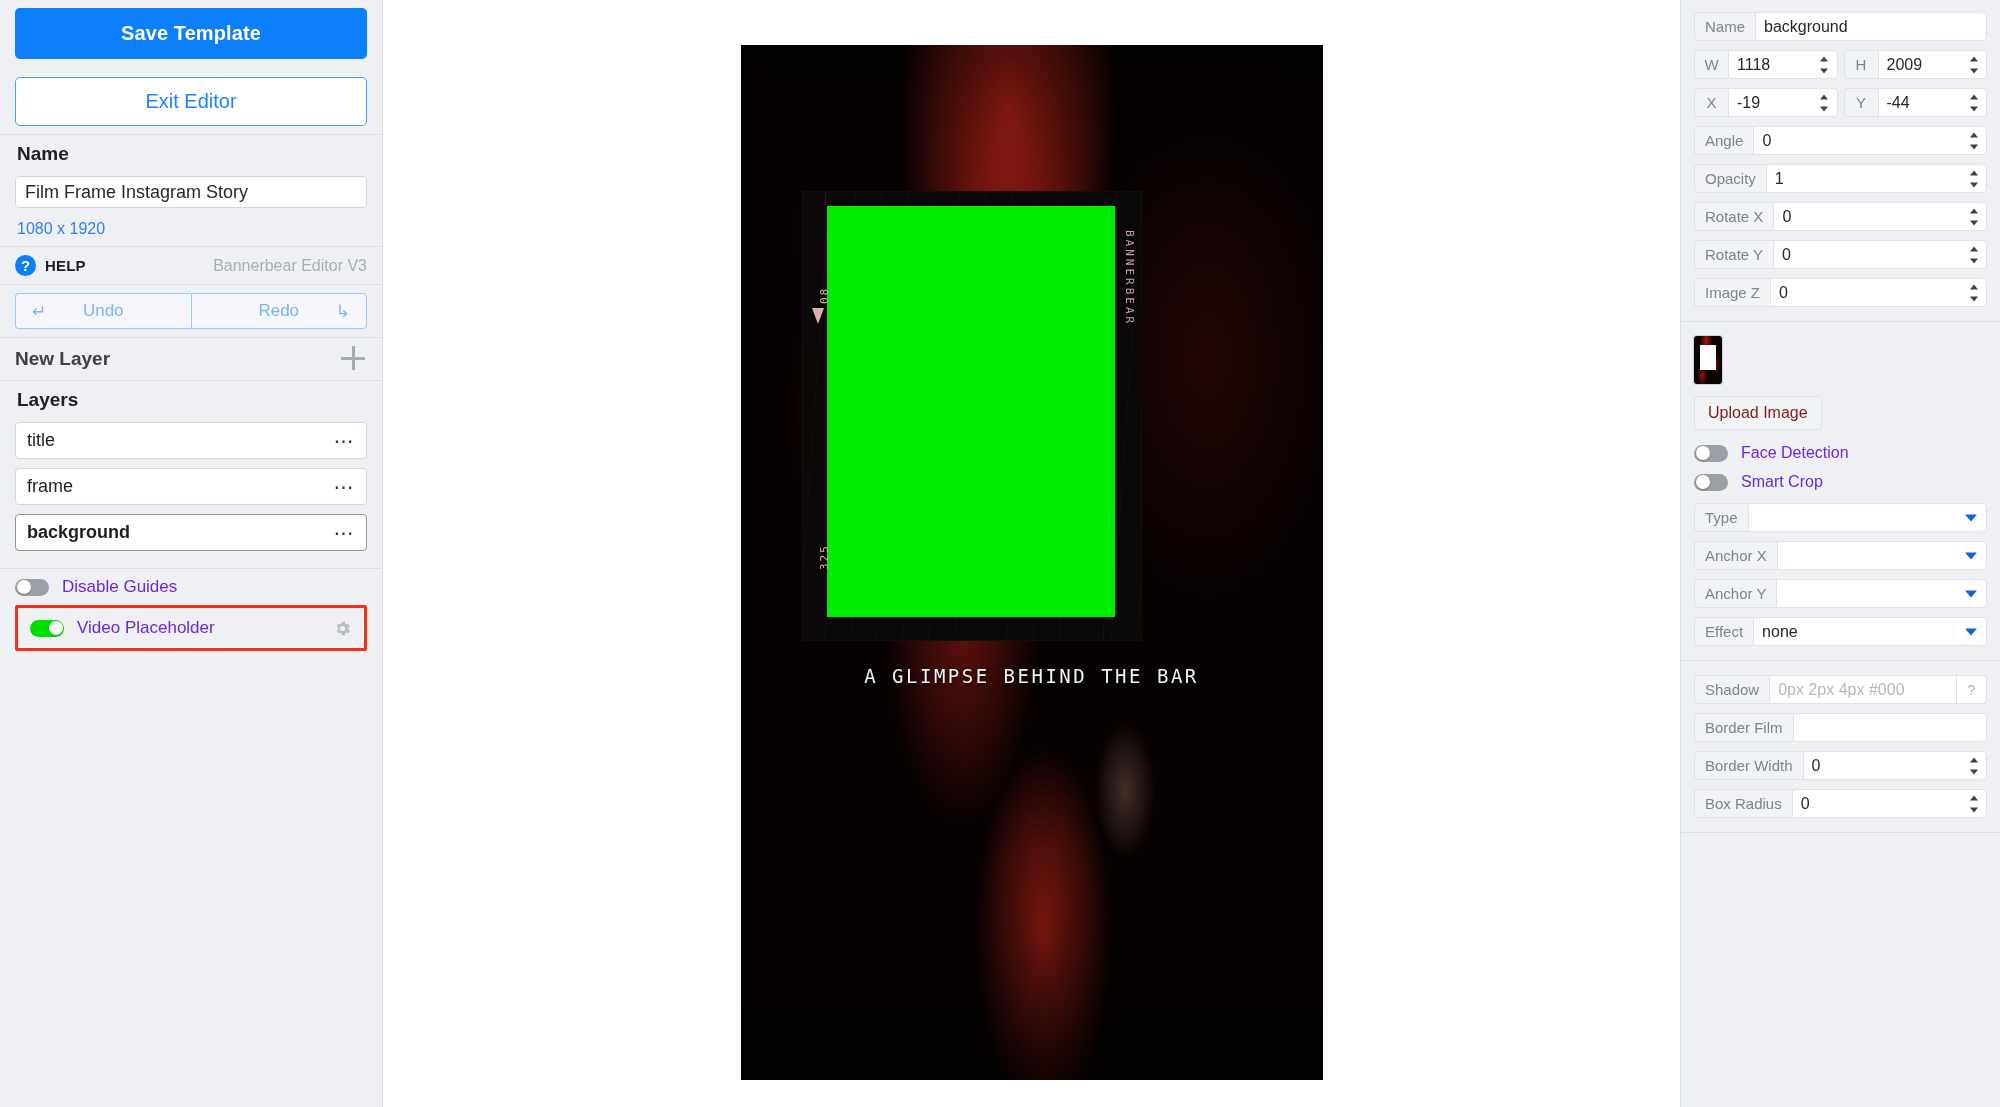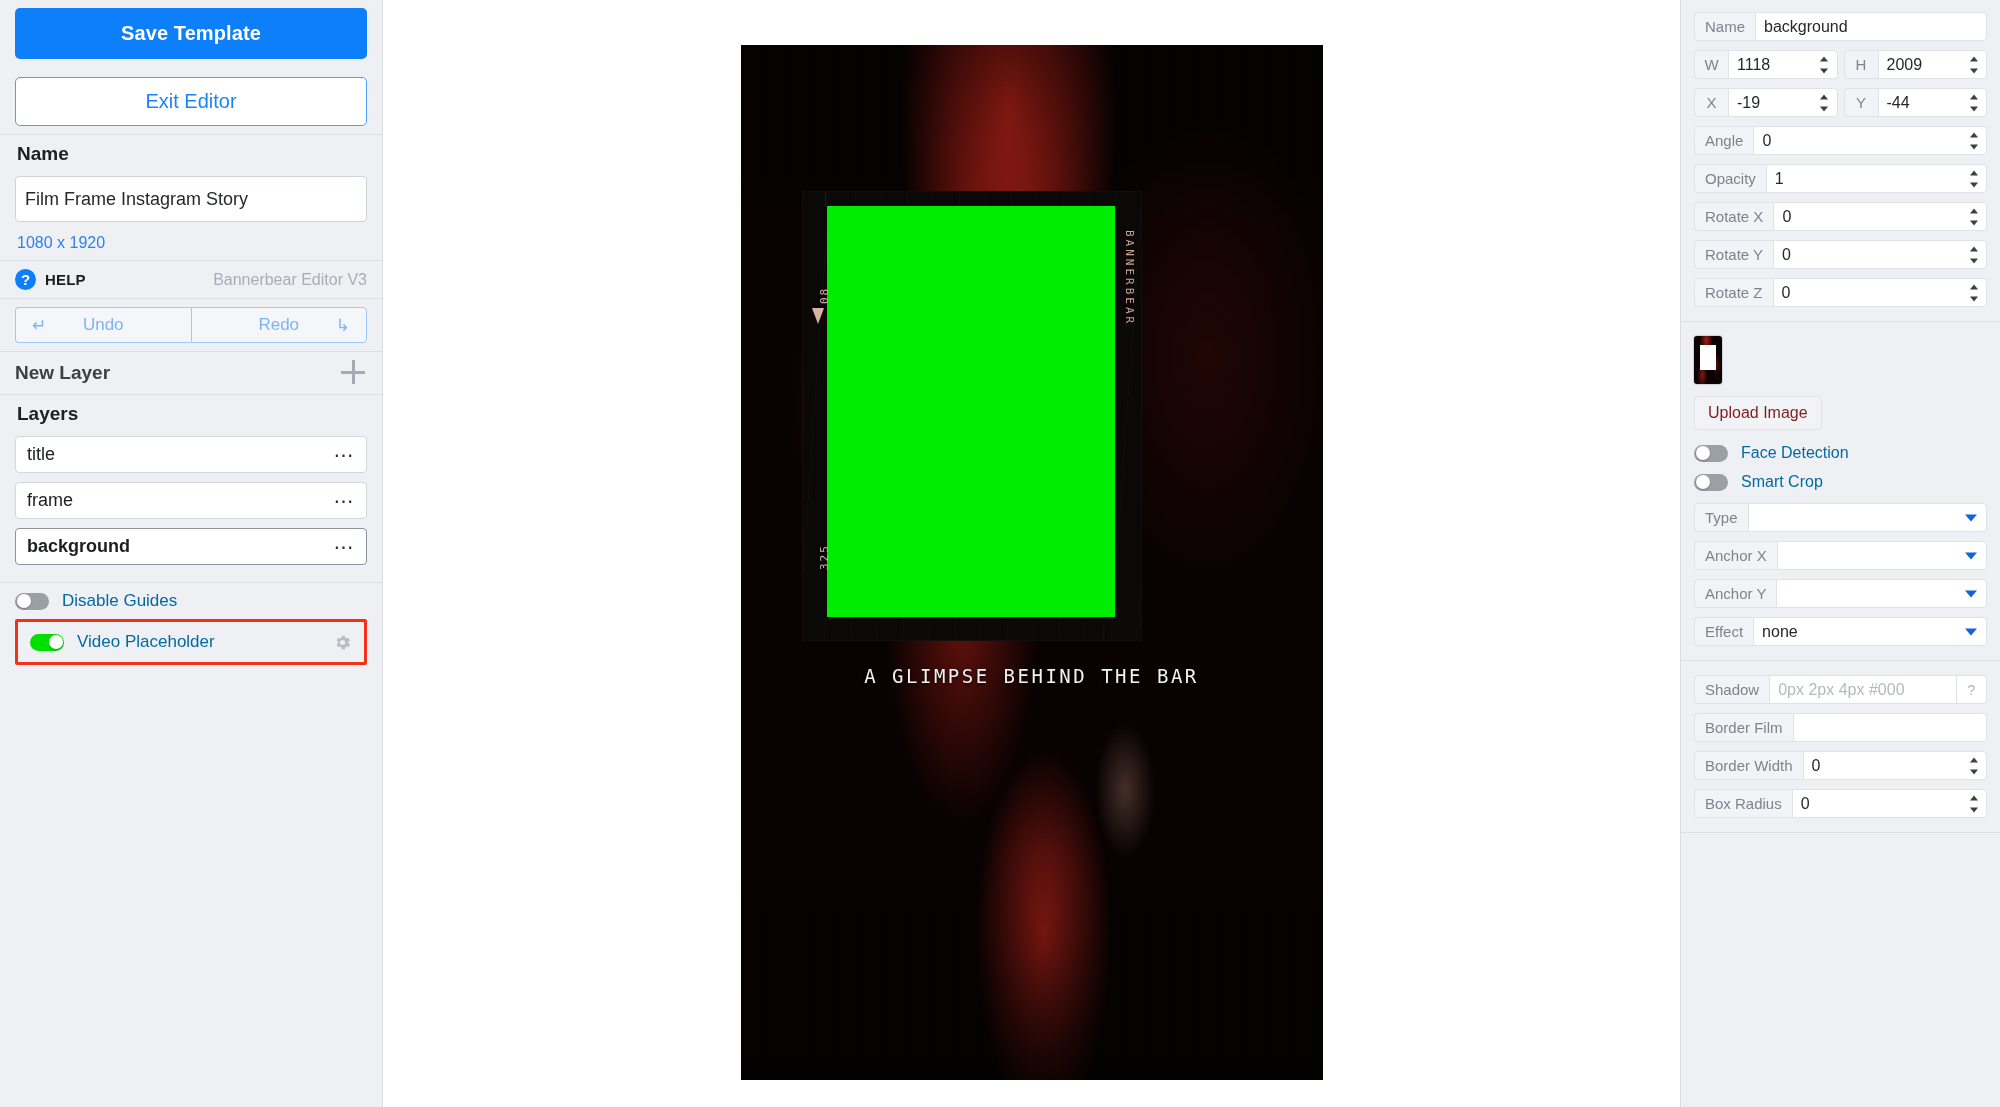--- a/index.html
+++ b/index.html
@@ -41,21 +41,21 @@
     font-size: 20px; font-weight: 400;
     padding: 12px 0; cursor: pointer; margin-top: 18px;
     font-family: "Liberation Sans", sans-serif;
   }
 
   .label-h {
     font-size: 19px; font-weight: 700; color: #202124;
     margin: 0 0 11px 2px;
   }
   .text-input {
-    width: 100%; height: 46px;
+    width: 100%; height: 32px;
     background: #fff; border: 1px solid #cfd4db; border-radius: 4px;
     font-size: 18px; color: #26282c; padding: 0 9px;
     font-family: "Liberation Sans", sans-serif;
   }
   .dims-link {
     margin: 12px 0 0 2px; font-size: 16px; color: #2f80ed; cursor: pointer;
   }
 
   .help-row { display: flex; align-items: center; }
   .help-ico {
@@ -111,21 +111,21 @@
     background: #9b9fa6; position: relative; flex: 0 0 34px;
     cursor: pointer; margin-right: 13px;
   }
   .tgl .knob {
     position: absolute; top: 1.5px; left: 1.5px;
     width: 14px; height: 14px; border-radius: 50%;
     background: #fff; box-shadow: 0 1px 2px rgba(0,0,0,.25);
   }
   .tgl.on { background: #00e000; }
   .tgl.on .knob { left: auto; right: 1.5px; }
-  .tgl-label { font-size: 17px; color: #0369a1; }
+  .tgl-label { font-size: 17px; color: #6d28d9; }
 
   .vp-wrap {
     position: relative; margin: 0 8px;
     border: 3px solid #f4301a; border-radius: 2px;
     padding: 10px 12px; display: flex; align-items: center;
   }
   .gear { margin-left: auto; width: 19px; height: 19px; cursor: pointer; }
 
   
   .canvas-area {
@@ -487,21 +487,21 @@
       <div class="pfield">
         <span>0</span>
         <span class="spin">
             <i class="up"></i>
             <i class="dn"></i>
           </span>
       </div>
     </div>
 
     <div class="prow">
-      <div class="plabel">Rotate Z</div>
+      <div class="plabel">Image Z</div>
       <div class="pfield">
         <span>0</span>
         <span class="spin">
             <i class="up"></i>
             <i class="dn"></i>
           </span>
       </div>
     </div>
 
     <div class="psep"></div>

